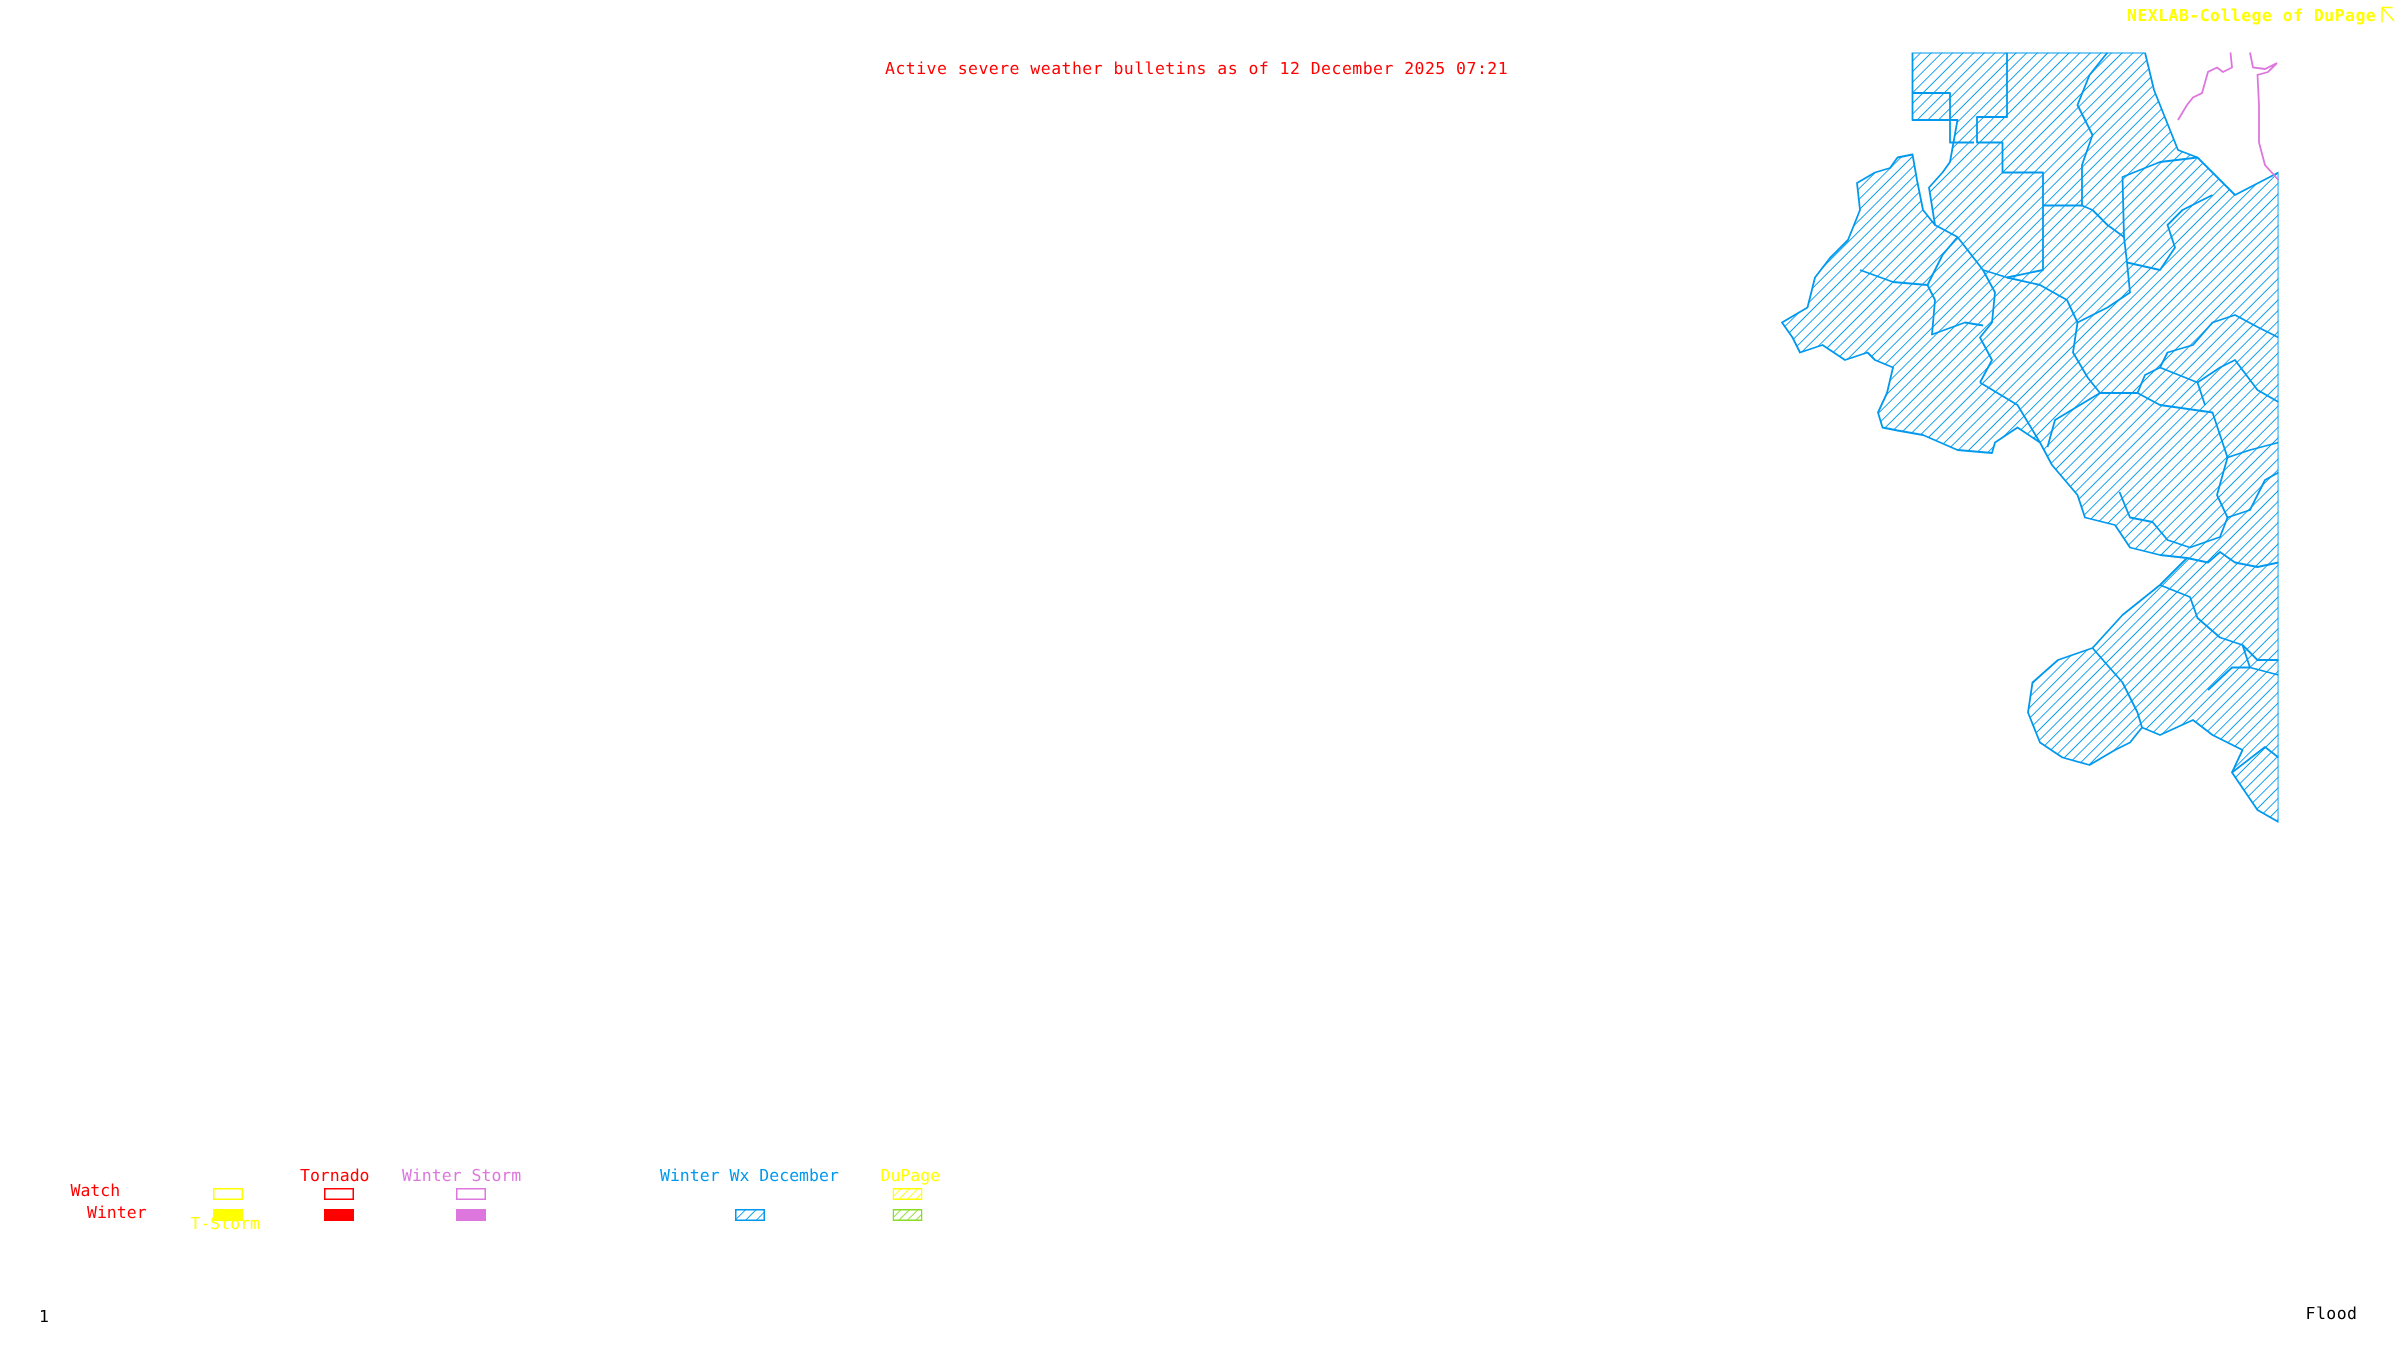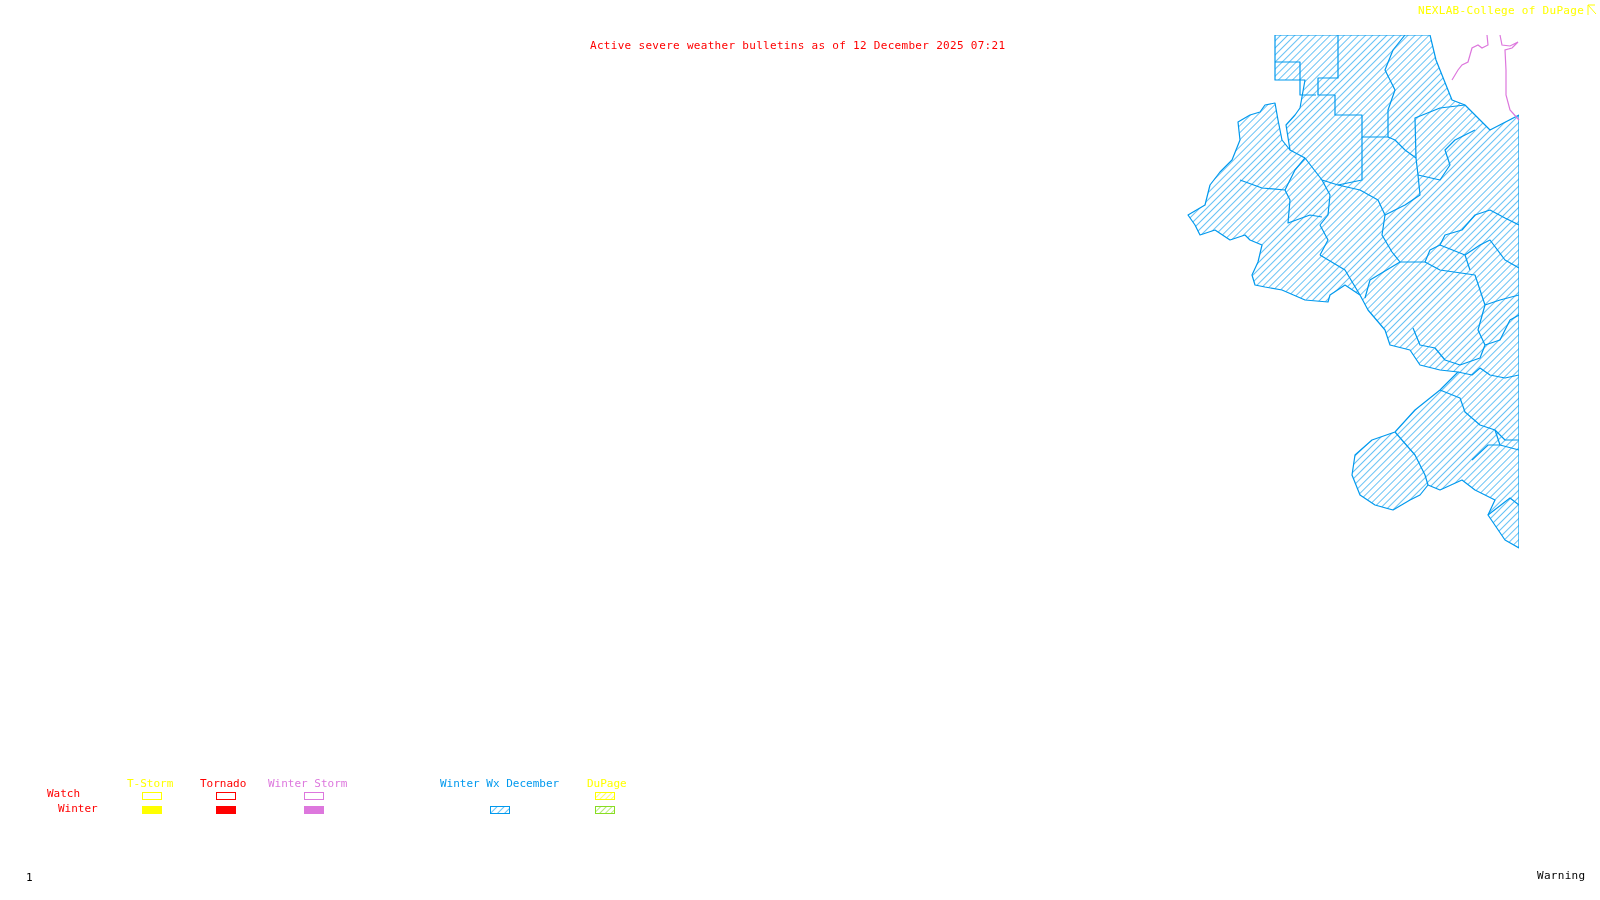--- a/index.html
+++ b/index.html
@@ -1,20 +1,20 @@
 <!DOCTYPE html>
 <html><head>
   <meta charset="utf-8">
   <style>
     html, body { margin: 0; padding: 0; background: #ffffff; }
     body { width: 1600px; height: 900px; position: relative; overflow: hidden;
            font-family: "DejaVu Sans Mono", monospace; }
     .txt { position: absolute; font-family: "DejaVu Sans Mono", monospace; font-size: 11px; white-space: nowrap; line-height: 12px; letter-spacing: 0.3px; }
     #title { left: 590px; top: 40px; color: #ff0000; }
-    #credit { left: 1418px; top: 5px; color: #ffff00; }
+    #credit { left: 1418px; top: 5px; color: #ffff00; font-weight: bold; }
     #frame-num { left: 26px; top: 872px; color: #000000; }
     #mcidas { left: 1537px; top: 870px; color: #000000; }
     #map { position: absolute; left: 0; top: 0; }
     .leg-label { position: absolute; font-family: "DejaVu Sans Mono", monospace; font-size: 11px; white-space: nowrap; line-height: 12px; }
     .box { position: absolute; width: 20px; height: 8px; box-sizing: border-box; }
     .outline { border: 1px solid; background: transparent; }
     .filled { }
   </style>
 </head>
 <body>
@@ -83,21 +83,21 @@
 <div class="txt" id="title">Active severe weather bulletins as of 12 December 2025 07:21</div>
 <div class="txt" id="credit">NEXLAB-College of DuPage</div>
 <svg style="position:absolute;left:1587px;top:4px" width="10" height="12">
   <path d="M1,1 L1,11 M1,1 L8,1 M1,1 L9,10" stroke="#ffff00" stroke-width="1" fill="none"></path>
 </svg>
 
 <div>
   <div class="leg-label" style="left:47px;top:788px;color:#ff0000">Watch</div>
   <div class="leg-label" style="left:58px;top:803px;color:#ff0000">Winter</div>
 
-  <div class="leg-label" style="left:127px;top:778px;color:#ffff00">T-Storm</div>
+  <div class="leg-label" style="left:127px;top:810px;color:#ffff00">T-Storm</div>
   <div class="box outline" style="left:142px;top:792px;border-color:#ffff00"></div>
   <div class="box filled" style="left:142px;top:806px;background:#ffff00"></div>
 
   <div class="leg-label" style="left:200px;top:778px;color:#ff0000">Tornado</div>
   <div class="box outline" style="left:216px;top:792px;border-color:#ff0000"></div>
   <div class="box filled" style="left:216px;top:806px;background:#ff0000"></div>
 
   <div class="leg-label" style="left:268px;top:778px;color:#dd77dd">Winter Storm</div>
   <div class="box outline" style="left:304px;top:792px;border-color:#dd77dd"></div>
   <div class="box filled" style="left:304px;top:806px;background:#dd77dd"></div>
@@ -110,13 +110,13 @@
   <div class="leg-label" style="left:587px;top:778px;color:#ffff00">DuPage</div>
   <svg class="box" style="left:595px;top:792px" width="20" height="8">
     <rect x="0.5" y="0.5" width="19" height="7" fill="url(#hatch-yellow)" stroke="#ffff00" stroke-width="1"></rect>
   </svg>
   <svg class="box" style="left:595px;top:806px" width="20" height="8">
     <rect x="0.5" y="0.5" width="19" height="7" fill="url(#hatch-green)" stroke="#88dd22" stroke-width="1"></rect>
   </svg>
 </div>
 
 <div class="txt" id="frame-num">1</div>
-<div class="txt" id="mcidas">Warning</div>
+<div class="txt" id="mcidas">Flood</div>
 
 </body></html>

